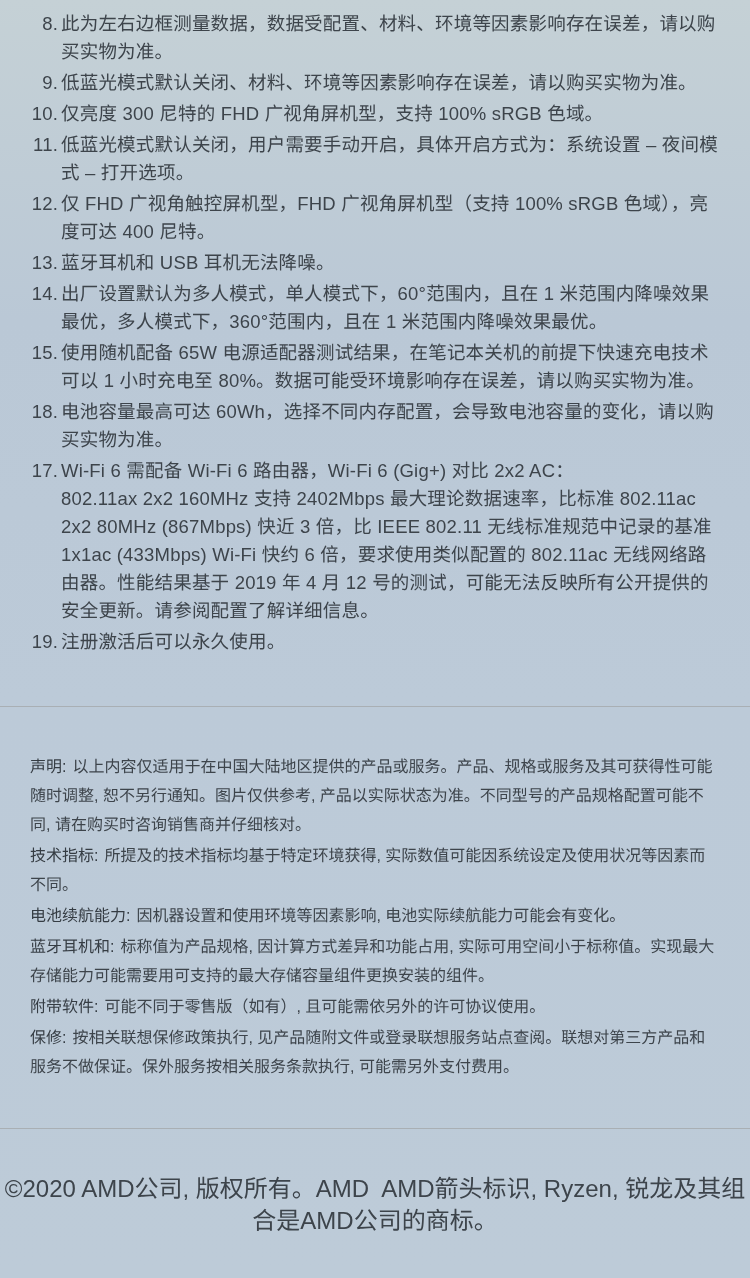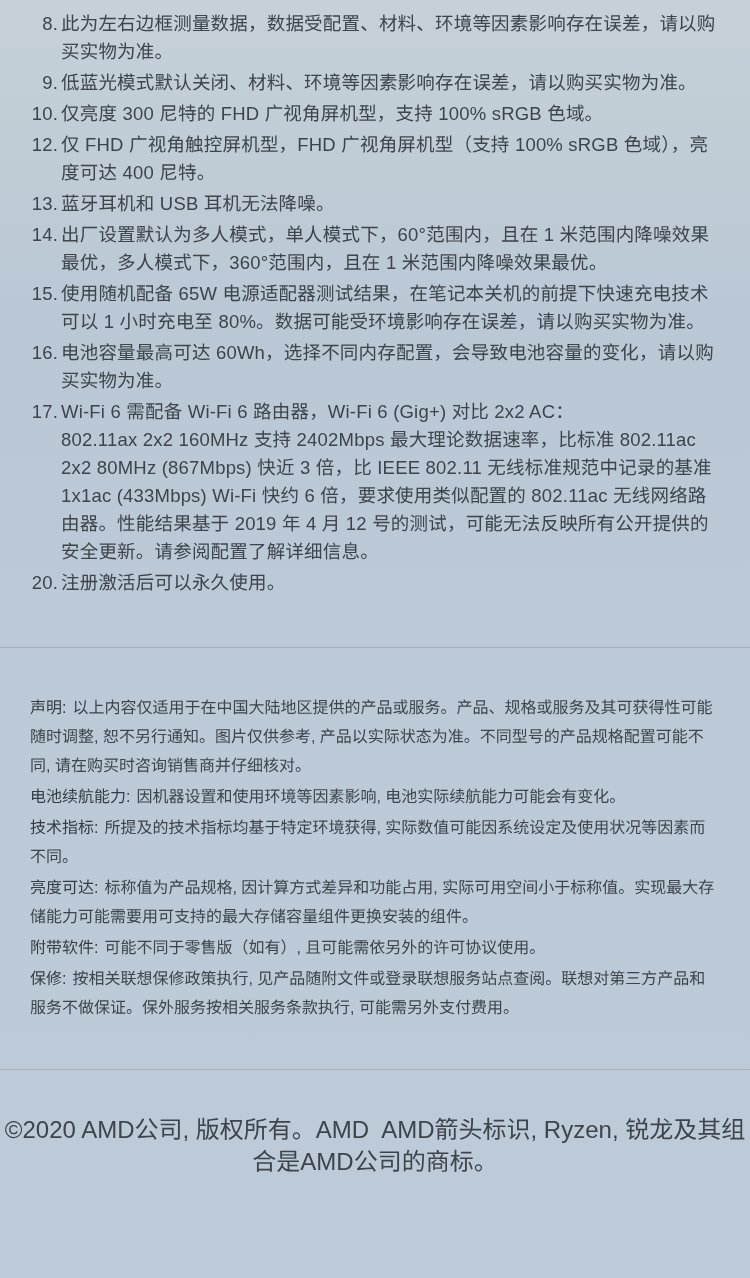--- a/index.html
+++ b/index.html
@@ -60,64 +60,68 @@
     </div>
     <div class="note-item">
       <span class="note-num">9.</span>
       <span class="note-text">低蓝光模式默认关闭、材料、环境等因素影响存在误差，请以购买实物为准。</span>
     </div>
     <div class="note-item">
       <span class="note-num">10.</span>
       <span class="note-text">仅亮度 300 尼特的 FHD 广视角屏机型，支持 100% sRGB 色域。</span>
     </div>
     <div class="note-item">
+      <span class="note-num">11.</span>
+      <span class="note-text">低蓝光模式默认关闭，用户需要手动开启，具体开启方式为：系统设置 – 夜间模式 – 打开选项。</span>
+    </div>
+    <div class="note-item">
       <span class="note-num">12.</span>
       <span class="note-text">仅 FHD 广视角触控屏机型，FHD 广视角屏机型（支持 100% sRGB 色域），亮度可达 400 尼特。</span>
     </div>
     <div class="note-item">
       <span class="note-num">13.</span>
       <span class="note-text">蓝牙耳机和 USB 耳机无法降噪。</span>
     </div>
     <div class="note-item">
       <span class="note-num">14.</span>
       <span class="note-text">出厂设置默认为多人模式，单人模式下，60°范围内，且在 1 米范围内降噪效果最优，多人模式下，360°范围内，且在 1 米范围内降噪效果最优。</span>
     </div>
     <div class="note-item">
       <span class="note-num">15.</span>
       <span class="note-text">使用随机配备 65W 电源适配器测试结果，在笔记本关机的前提下快速充电技术可以 1 小时充电至 80%。数据可能受环境影响存在误差，请以购买实物为准。</span>
     </div>
     <div class="note-item">
-      <span class="note-num">16.</span>
+      <span class="note-num">18.</span>
       <span class="note-text">电池容量最高可达 60Wh，选择不同内存配置，会导致电池容量的变化，请以购买实物为准。</span>
     </div>
     <div class="note-item">
       <span class="note-num">17.</span>
       <span class="note-text">Wi-Fi 6 需配备 Wi-Fi 6 路由器，Wi-Fi 6 (Gig+) 对比 2x2 AC：
 802.11ax 2x2 160MHz 支持 2402Mbps 最大理论数据速率，比标准 802.11ac 2x2 80MHz (867Mbps) 快近 3 倍，比 IEEE 802.11 无线标准规范中记录的基准 1x1ac (433Mbps) Wi-Fi 快约 6 倍，要求使用类似配置的 802.11ac 无线网络路由器。性能结果基于 2019 年 4 月 12 号的测试，可能无法反映所有公开提供的安全更新。请参阅配置了解详细信息。</span>
     </div>
     <div class="note-item">
-      <span class="note-num">20.</span>
+      <span class="note-num">19.</span>
       <span class="note-text">注册激活后可以永久使用。</span>
     </div>
   </section>
 
   <div class="divider"></div>
 
   <section class="disclaimers">
     <p class="disclaimer-p">
       <span class="d-label">声明:</span><span>以上内容仅适用于在中国大陆地区提供的产品或服务。产品、规格或服务及其可获得性可能随时调整, 恕不另行通知。图片仅供参考, 产品以实际状态为准。不同型号的产品规格配置可能不同, 请在购买时咨询销售商并仔细核对。</span>
     </p>
     <p class="disclaimer-p">
+      <span class="d-label">技术指标:</span><span>所提及的技术指标均基于特定环境获得, 实际数值可能因系统设定及使用状况等因素而不同。</span>
+    </p>
+    <p class="disclaimer-p">
       <span class="d-label">电池续航能力:</span><span>因机器设置和使用环境等因素影响, 电池实际续航能力可能会有变化。</span>
     </p>
     <p class="disclaimer-p">
-      <span class="d-label">技术指标:</span><span>所提及的技术指标均基于特定环境获得, 实际数值可能因系统设定及使用状况等因素而不同。</span>
-    </p>
-    <p class="disclaimer-p">
-      <span class="d-label">亮度可达:</span><span>标称值为产品规格, 因计算方式差异和功能占用, 实际可用空间小于标称值。实现最大存储能力可能需要用可支持的最大存储容量组件更换安装的组件。</span>
+      <span class="d-label">蓝牙耳机和:</span><span>标称值为产品规格, 因计算方式差异和功能占用, 实际可用空间小于标称值。实现最大存储能力可能需要用可支持的最大存储容量组件更换安装的组件。</span>
     </p>
     <p class="disclaimer-p">
       <span class="d-label">附带软件:</span><span>可能不同于零售版（如有）, 且可能需依另外的许可协议使用。</span>
     </p>
     <p class="disclaimer-p">
       <span class="d-label">保修:</span><span>按相关联想保修政策执行, 见产品随附文件或登录联想服务站点查阅。联想对第三方产品和服务不做保证。保外服务按相关服务条款执行, 可能需另外支付费用。</span>
     </p>
   </section>
 
   <div class="divider"></div>

